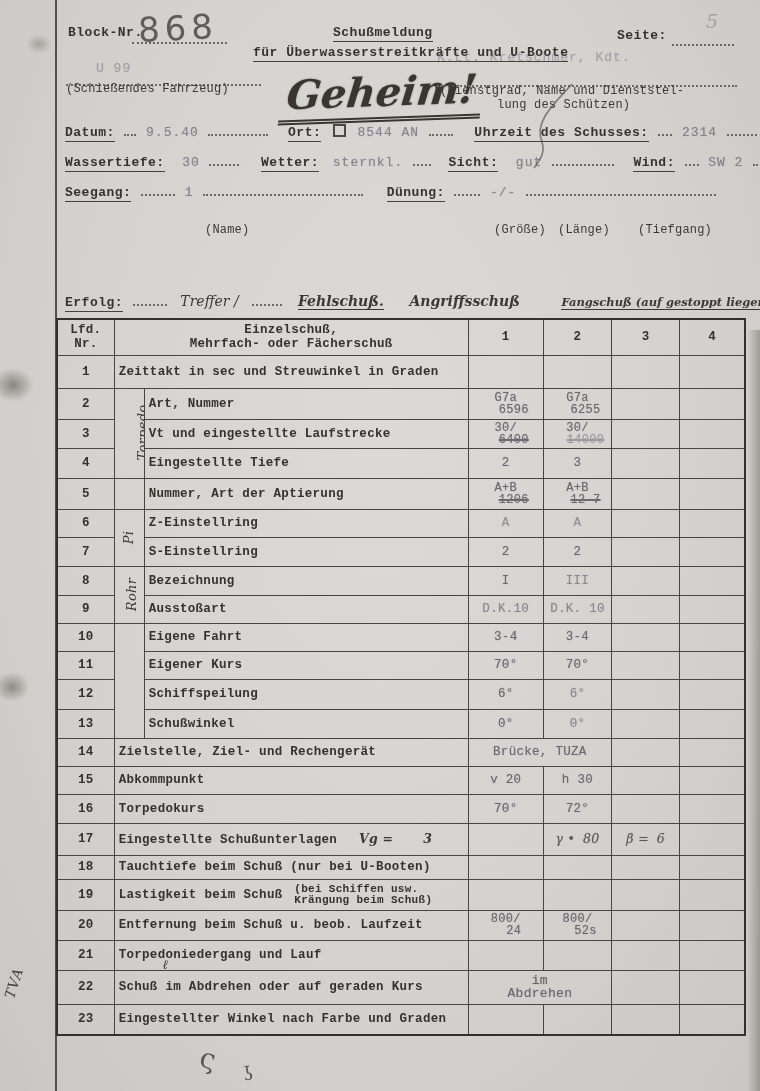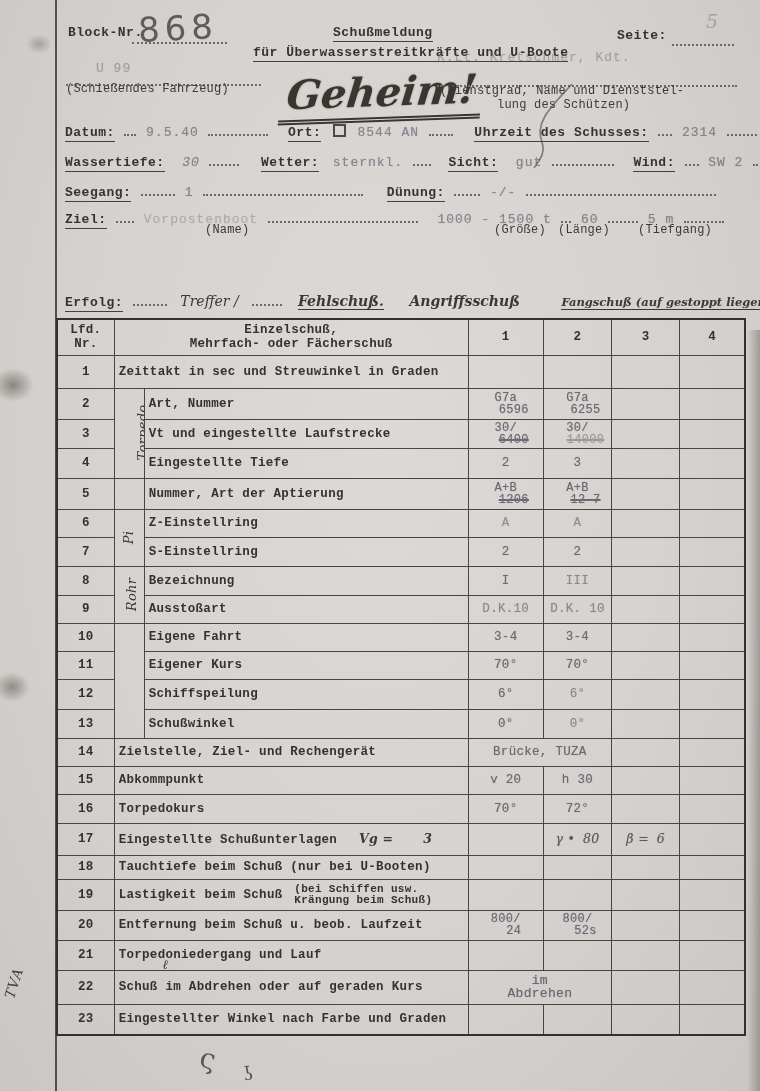--- a/index.html
+++ b/index.html
@@ -96,21 +96,21 @@
     <span class="entry">8544 AN</span>
     <span class="dots" style="width:24px;"></span>
     <span class="typed lbl" style="margin-left:12px;">Uhrzeit des Schusses:</span>
     <span class="dots" style="width:14px;"></span>
     <span class="entry">2314</span>
     <span class="dots" style="width:30px;"></span>
   </div>
 
   <div class="abs" style="left:65px;top:152px;">
     <span class="typed lbl">Wassertiefe:</span>
-    <span class="entry" style="margin-left:8px;font-style:italic;">30</span>
+    <span class="entry" style="margin-left:8px;">30</span>
     <span class="dots" style="width:30px;"></span>
     <span class="typed lbl" style="margin-left:12px;">Wetter:</span>
     <span class="entry" style="margin-left:4px;">sternkl.</span>
     <span class="dots" style="width:18px;"></span>
     <span class="typed lbl" style="margin-left:8px;">Sicht:</span>
     <span class="entry" style="margin-left:8px;">gut</span>
     <span class="dots" style="width:62px;"></span>
     <span class="typed lbl" style="margin-left:10px;">Wind:</span>
     <span class="dots" style="width:14px;"></span>
     <span class="entry">SW 2</span>
@@ -121,32 +121,20 @@
     <span class="typed lbl">Seegang:</span>
     <span class="dots" style="width:34px;"></span>
     <span class="entry">1</span>
     <span class="dots" style="width:160px;"></span>
     <span class="typed lbl" style="margin-left:14px;">Dünung:</span>
     <span class="dots" style="width:26px;"></span>
     <span class="entry">-/-</span>
     <span class="dots" style="width:190px;"></span>
   </div>
 
-  <div class="abs" style="left:65px;top:209px;">
-    <span class="typed lbl">Ziel:</span>
-    <span class="dots" style="width:18px;"></span>
-    <span class="entry" style="opacity:.32;">Vorpostenboot</span>
-    <span class="dots" style="width:150px;"></span>
-    <span class="entry" style="margin-left:10px;">1000 - 1500 t</span>
-    <span class="dots" style="width:10px;"></span>
-    <span class="entry">60</span>
-    <span class="dots" style="width:30px;"></span>
-    <span class="entry">5 m</span>
-    <span class="dots" style="width:40px;"></span>
-  </div>
   <span class="abs cap" style="left:205px;top:223px;">(Name)</span>
   <span class="abs cap" style="left:494px;top:223px;">(Größe)</span>
   <span class="abs cap" style="left:558px;top:223px;">(Länge)</span>
   <span class="abs cap" style="left:638px;top:223px;">(Tiefgang)</span>
 
 
   <div class="abs" style="left:65px;top:292px;">
     <span class="typed lbl">Erfolg:</span>
     <span class="dots" style="width:34px;"></span>
     <span class="hand" style="font-size:14px;margin:0 4px;">Treffer /</span>

